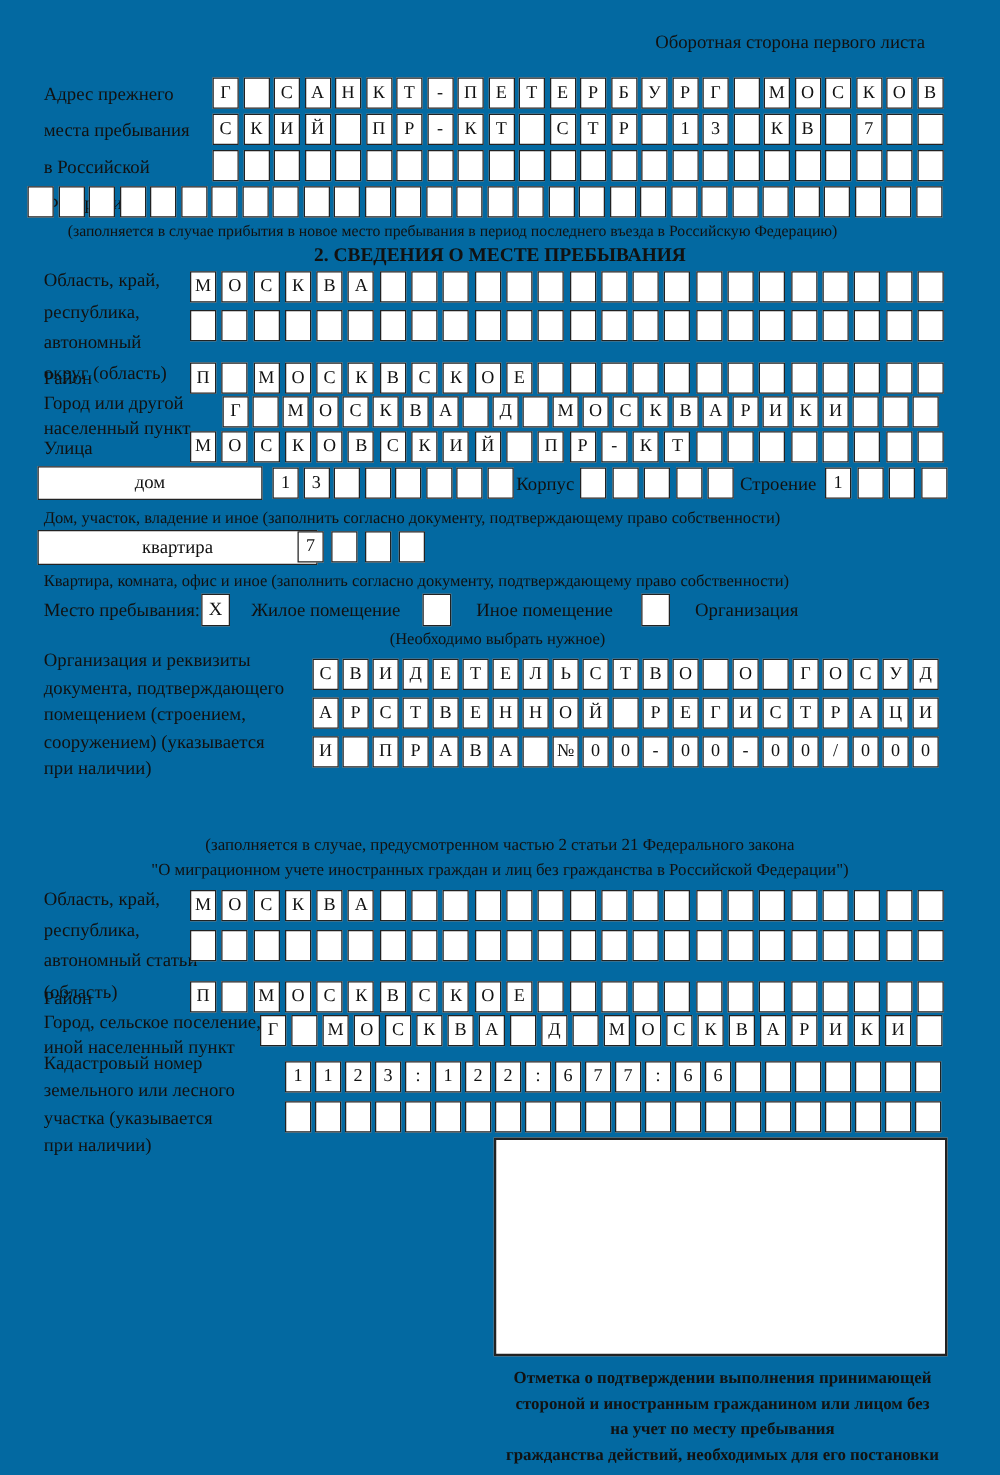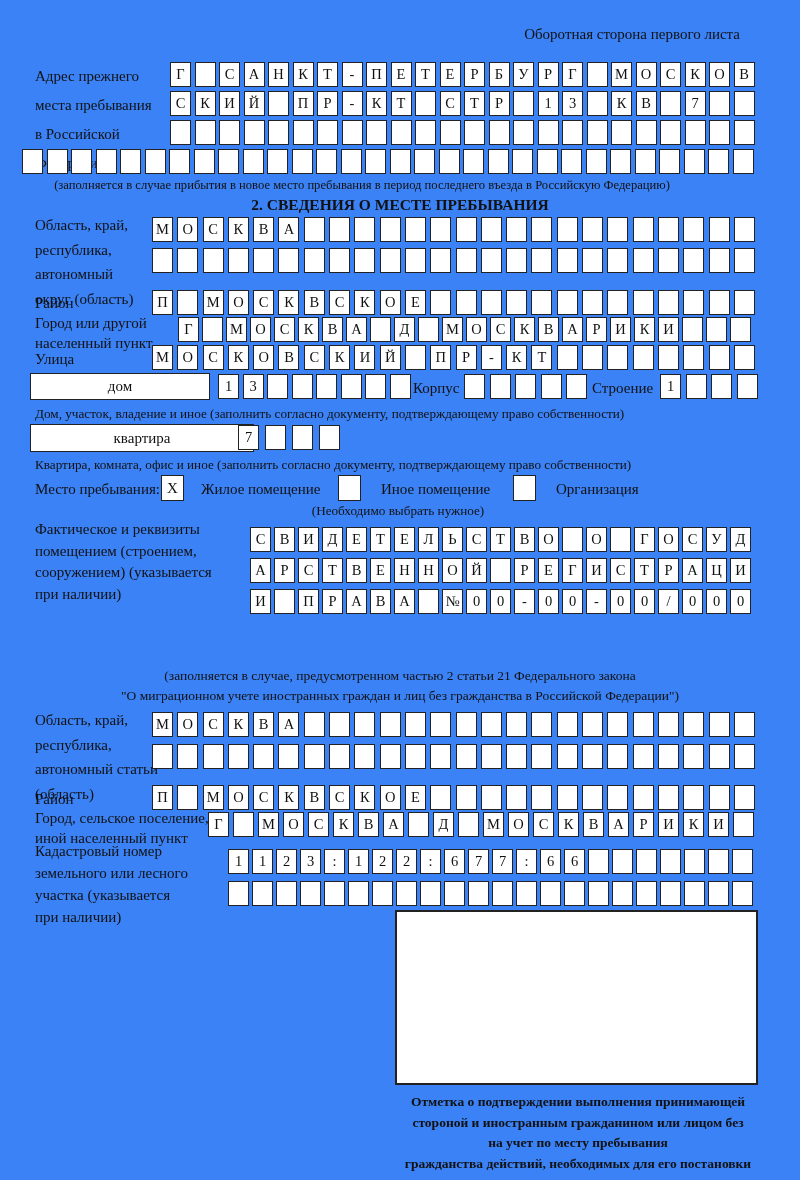--- a/index.html
+++ b/index.html
@@ -1,18 +1,18 @@
 <!DOCTYPE html>
 <html><head>
 <meta charset="utf-8">
 <style>
   * { margin:0; padding:0; box-sizing:border-box; }
   html,body { background:#ffffff; }
   body { font-family:"Liberation Serif","DejaVu Serif",serif; color:#111; }
-  .page { position:relative; width:800px; height:1180px; background:#3b82f6; overflow:hidden; }
+  .page { position:relative; width:800px; height:1180px; background:#0369a1; overflow:hidden; }
   .abs { position:absolute; }
   .lbl { font-size:15px; line-height:24px; white-space:nowrap; }
   .cap { font-size:13.2px; white-space:nowrap; }
   .ttl { font-weight:bold; font-size:15.5px; }
   .ctr { text-align:center; }
   .rtx { text-align:right; }
   .boxrow { position:absolute; display:flex; gap:3.5px; }
   .g43 { gap:4.3px; } .g3 { gap:3px; } .g4 { gap:4px; } .g45 { gap:4.5px; } .g6 { gap:6px; }
   .cbox { width:21px; height:25px; border:1.6px solid #222; flex:0 0 auto;
           display:flex; align-items:center; justify-content:center;
@@ -337,21 +337,22 @@
   <div class="abs lbl" style="left:35px; top:477px;">Место пребывания:</div>
   <div class="chk" style="left:161px; top:475px;">X</div>
   <div class="abs lbl" style="left:201px; top:477px;">Жилое помещение</div>
   <div class="chk" style="left:338px; top:475px;"></div>
   <div class="abs lbl" style="left:381px; top:477px;">Иное помещение</div>
   <div class="chk" style="left:513px; top:475px;"></div>
   <div class="abs lbl" style="left:556px; top:477px;">Организация</div>
   <div class="abs cap ctr" style="left:98px; top:503px; width:600px;">(Необходимо выбрать нужное)</div>
 
   <div class="abs lbl mllbl" style="left:35px; top:519px; line-height:21.5px;">
-    <div>Фактическое и реквизиты</div>
+    <div>Организация и реквизиты</div>
+    <div>документа, подтверждающего</div>
     <div>помещением (строением,</div>
     <div>сооружением) (указывается</div>
     <div>при наличии)</div>
   </div>
   <div class="boxrow g3" style="left:250px; top:527px;">
       <div class="cbox">С</div>
       <div class="cbox">В</div>
       <div class="cbox">И</div>
       <div class="cbox">Д</div>
       <div class="cbox">Е</div>

